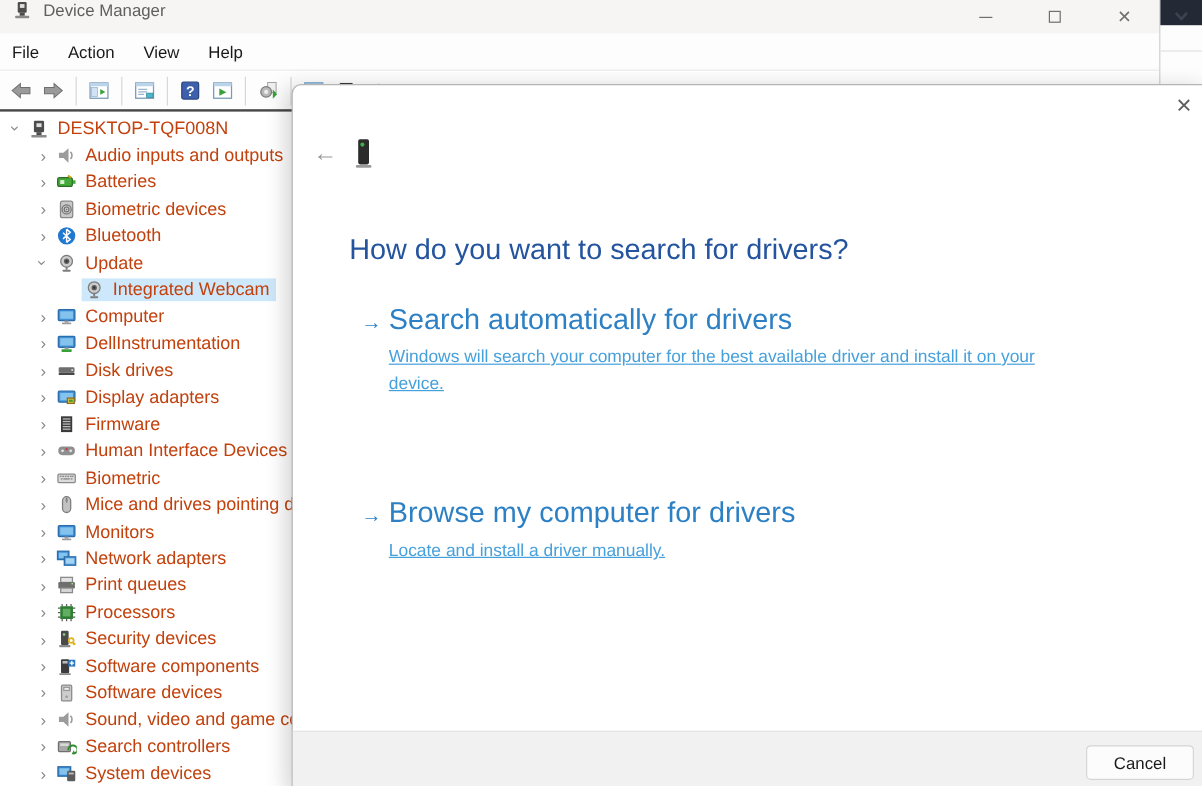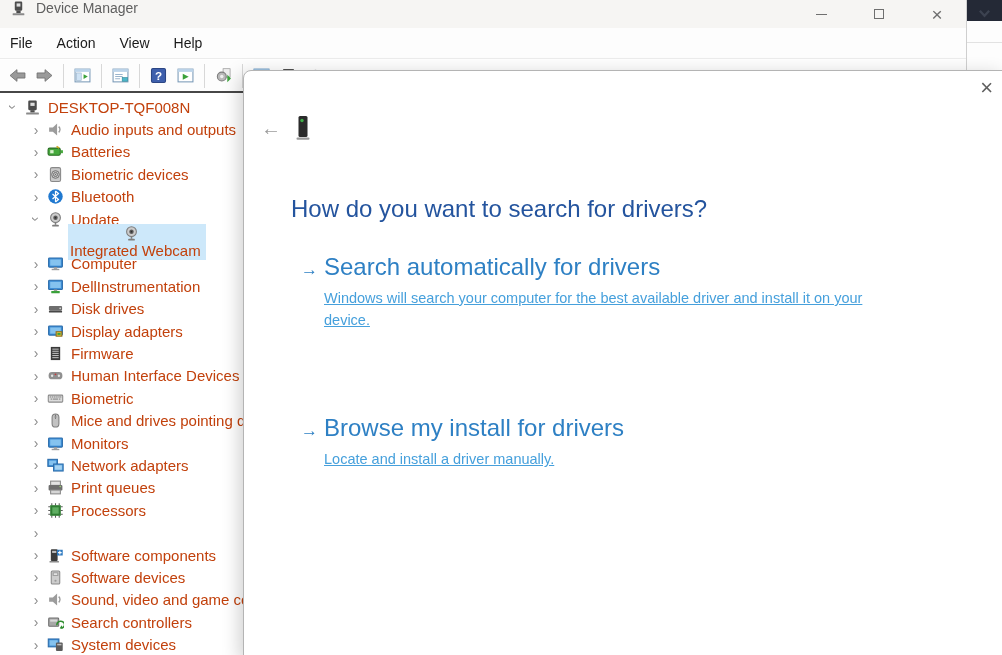--- a/index.html
+++ b/index.html
@@ -31,21 +31,21 @@
   .tb-btn { width:27px; height:27px; display:flex; align-items:center; justify-content:center; }
   .tb-sep { width:1px; height:24px; background:#d8d8d8; margin:0 5px; }
 
   
   #tree { position:absolute; left:0; top:96px; width:966px; height:559px; background:#fff; overflow:hidden; }
   .tree-row { height:22.4px; display:flex; align-items:center; white-space:nowrap; }
   .chev { width:18px; text-align:center; color:#8a8a8a; font-size:14px; flex:0 0 18px; }
   .chev.expanded { transform:rotate(90deg); }
   .chev.none { visibility:hidden; }
   .row-content { display:flex; align-items:center; padding:1px 5px 1px 2px; }
-  .row-content.selected { background:#cde8fa;flex-direction:column; }
+  .row-content.selected { background:#cde8fa; }
   .tree-icon { width:17px; height:17px; margin-right:7px; flex:0 0 17px; }
   .tree-label { font-size:15px; color:#c2410c; }
 
   
   #peek-strip { position:absolute; left:966px; top:0; width:36px; height:655px; background:#fdfdfd;
     border-left:1px solid #cfcfcf; }
   #peek-bar { position:absolute; left:0; top:0; width:36px; height:21px; }
   #peek-chevron { position:absolute; left:11px; top:7px; width:13px; height:13px; }
   #peek-line { position:absolute; left:0; top:42px; width:36px; border-top:1px solid #e2e2e2; }
 
@@ -411,20 +411,30 @@
                   <path d="M4.5 1.2 v2 M8 1.2 v2 M11.5 1.2 v2 M4.5 12.8 v2 M8 12.8 v2 M11.5 12.8 v2 M1.2 4.5 h2 M1.2 8 h2 M1.2 11.5 h2 M12.8 4.5 h2 M12.8 8 h2 M12.8 11.5 h2"></path>
                 </g>
                 <rect x="3" y="3" width="10" height="10" fill="#2f7d32"></rect>
                 <rect x="5" y="5" width="6" height="6" fill="#5fae62"></rect>
               </svg></span>
             <span class="tree-label">Processors</span>
           </span>
         </div>
         <div class="tree-row" style="padding-left: 27px;">
           <span class="chev collapsed">›</span>
+          <span class="row-content">
+            <span class="tree-icon"><svg viewBox="0 0 16 16" width="100%" height="100%">
+                <rect x="3.6" y="1.6" width="6" height="11.2" rx="1" fill="#4a4a4a"></rect>
+                <circle cx="6" cy="4.4" r="1" fill="#8fd18f"></circle>
+                <rect x="2.2" y="12.8" width="8.8" height="1.6" rx="0.6" fill="#8a8a8a"></rect>
+                <circle cx="11.6" cy="9.2" r="1.9" fill="none" stroke="#e0b41f" stroke-width="1.3"></circle>
+                <path d="M12.8 10.4 l2 2 M14 11.4 l-1 1" stroke="#e0b41f" stroke-width="1.3"></path>
+              </svg></span>
+            <span class="tree-label">Security devices</span>
+          </span>
         </div>
         <div class="tree-row" style="padding-left: 27px;">
           <span class="chev collapsed">›</span>
           <span class="row-content">
             <span class="tree-icon"><svg viewBox="0 0 16 16" width="100%" height="100%">
                 <rect x="3.6" y="2.2" width="6.4" height="11" rx="1" fill="#3c3c3c"></rect>
                 <rect x="4.8" y="3.6" width="4" height="2" fill="#bdbdbd"></rect>
                 <rect x="9.4" y="2.6" width="5.4" height="5.4" fill="#2f7ac0"></rect>
                 <path d="M12.1 3.6 v3.4 M10.4 5.3 h3.4" stroke="#fff" stroke-width="1.1"></path>
                 <rect x="2.4" y="13.2" width="8.8" height="1.4" fill="#8a8a8a"></rect>
@@ -506,21 +516,24 @@
         <div class="cmd-link">
           <div class="cmd-head">
             <span class="cmd-arrow">→</span>
             <span class="cmd-title">Search automatically for drivers</span>
           </div>
           <div class="cmd-desc">Windows will search your computer for the best available driver and install it on your device.</div>
         </div>
         <div class="cmd-link">
           <div class="cmd-head">
             <span class="cmd-arrow">→</span>
-            <span class="cmd-title">Browse my install for drivers</span>
+            <span class="cmd-title">Browse my computer for drivers</span>
           </div>
           <div class="cmd-desc">Locate and install a driver manually.</div>
         </div>
       </div>
 
+    <div id="dlg-footer">
+      <button id="cancel-btn">Cancel</button>
+    </div>
   </div>
 
 </div>
 
 </body></html>

